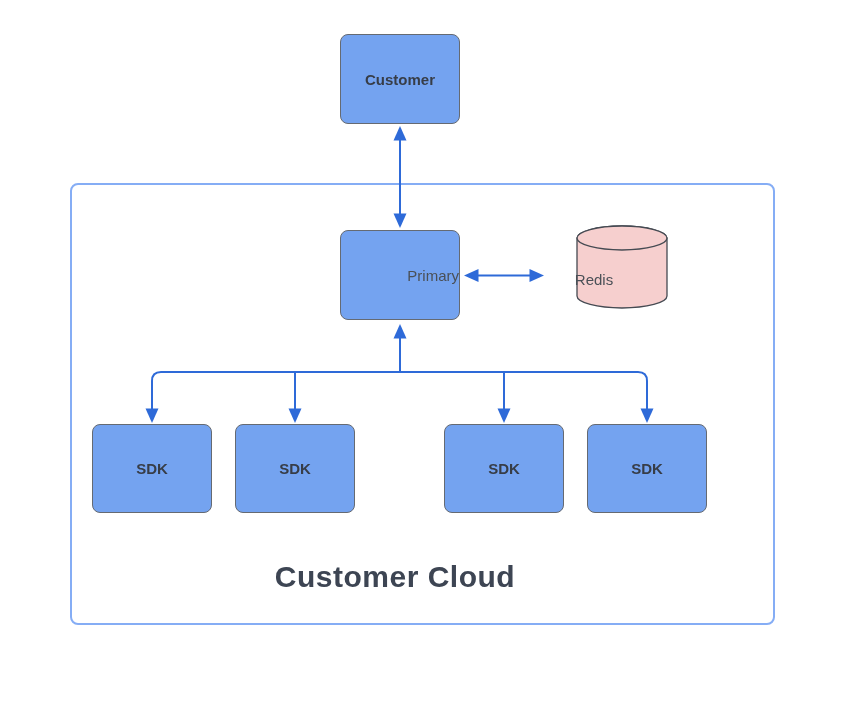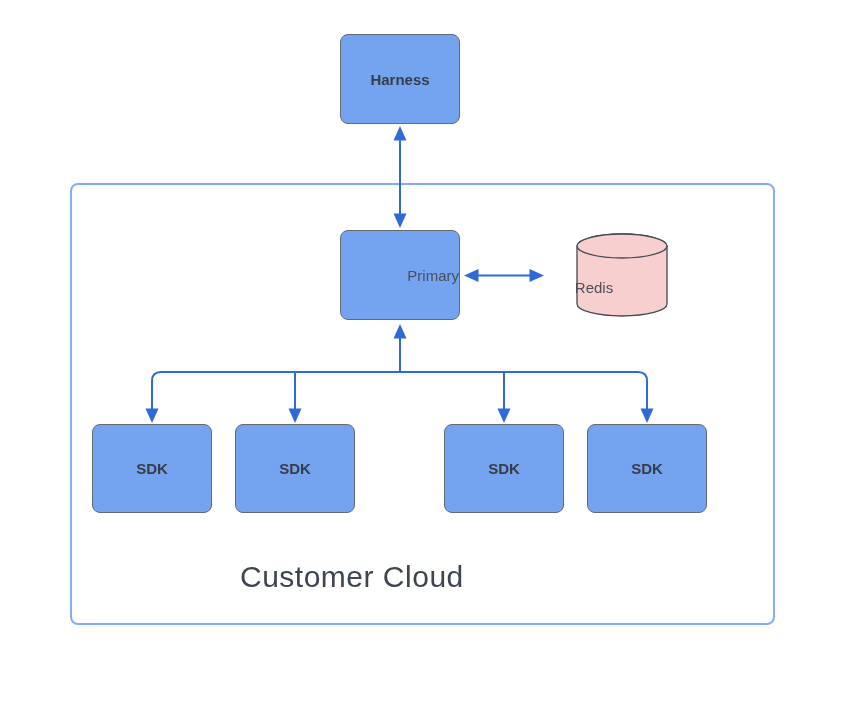--- a/index.html
+++ b/index.html
@@ -62,43 +62,43 @@
 
   .node-harness { left: 340px; top: 34px; }
   .node-primary { left: 340px; top: 230px; justify-content: flex-end; }
   .node-sdk-1 { left: 92px;  top: 424px; height: 89px; }
   .node-sdk-2 { left: 235px; top: 424px; height: 89px; }
   .node-sdk-3 { left: 444px; top: 424px; height: 89px; }
   .node-sdk-4 { left: 587px; top: 424px; height: 89px; }
 
   .cylinder {
     position: absolute;
-    left: 548px; top: 232px;
+    left: 548px; top: 224px;
     width: 112px; height: 86px; padding-left: 28px;
   }
   .cyl-shape { fill: var(--redis-fill); stroke: var(--redis-border); stroke-width: 1.3; }
   .cylinder .cyl-label {
     position: absolute;
     left: 0; top: 24px;
     width: 92px; height: 62px;
     display: flex;
     align-items: center;
     justify-content: center;
     font-size: 15px;
     font-weight: normal;
     color: var(--node-text);
   }
 
   .container-label {
     position: absolute;
     left: 240px; top: 560px;
     width: 310px;
-    text-align: left;
+    text-align: center;
     font-size: 30px;
-    font-weight: normal;
+    font-weight: bold;
     color: var(--container-label);
     letter-spacing: 0.5px;
   }
 </style>
 </head>
 <body>
 
 <div class="canvas">
 
   <div class="container-box"></div>
@@ -128,21 +128,21 @@
       <line class="connector-line" x1="504" y1="372" x2="504" y2="410"></line>
 
       <path class="arrowhead" d="M152,423 L158.5,408.5 L145.5,408.5 Z"></path>
       <path class="arrowhead" d="M295,423 L301.5,408.5 L288.5,408.5 Z"></path>
       <path class="arrowhead" d="M504,423 L510.5,408.5 L497.5,408.5 Z"></path>
       <path class="arrowhead" d="M647,423 L653.5,408.5 L640.5,408.5 Z"></path>
     </g>
   </svg>
 
   <div class="node node-harness">
-    <span class="label-strong">Harness</span>
+    <span class="label-strong">Customer</span>
   </div>
 
   <div class="node node-primary">
     <span class="label-normal">Primary</span>
   </div>
 
   <div class="cylinder">
     <svg width="92" height="86" viewBox="0 0 92 86" xmlns="http://www.w3.org/2000/svg">
       <path class="cyl-shape" d="M1,14 A45,12 0 0 1 91,14 L91,72 A45,12 0 0 1 1,72 Z"></path>
       <ellipse class="cyl-shape" cx="46" cy="14" rx="45" ry="12"></ellipse>

